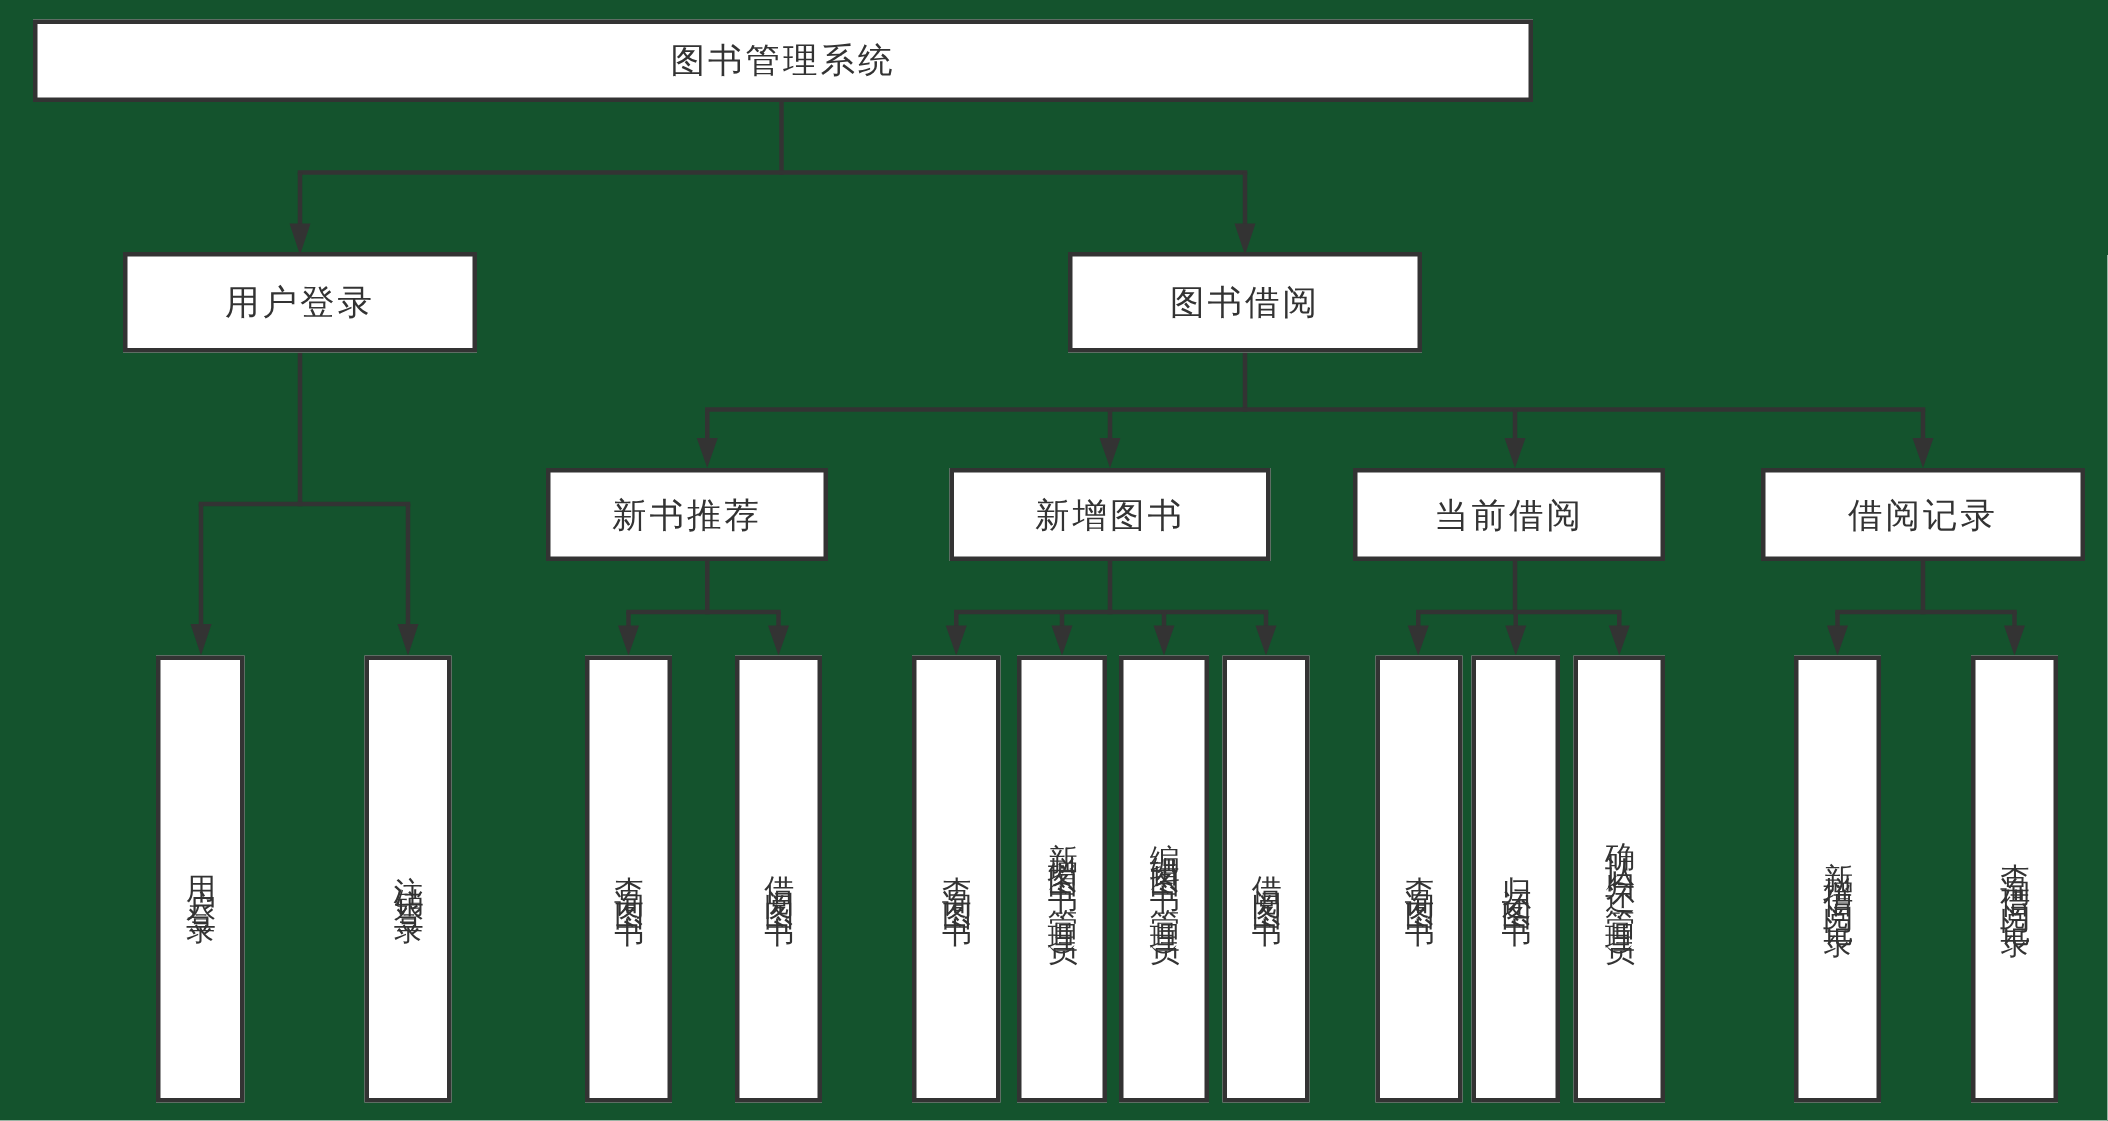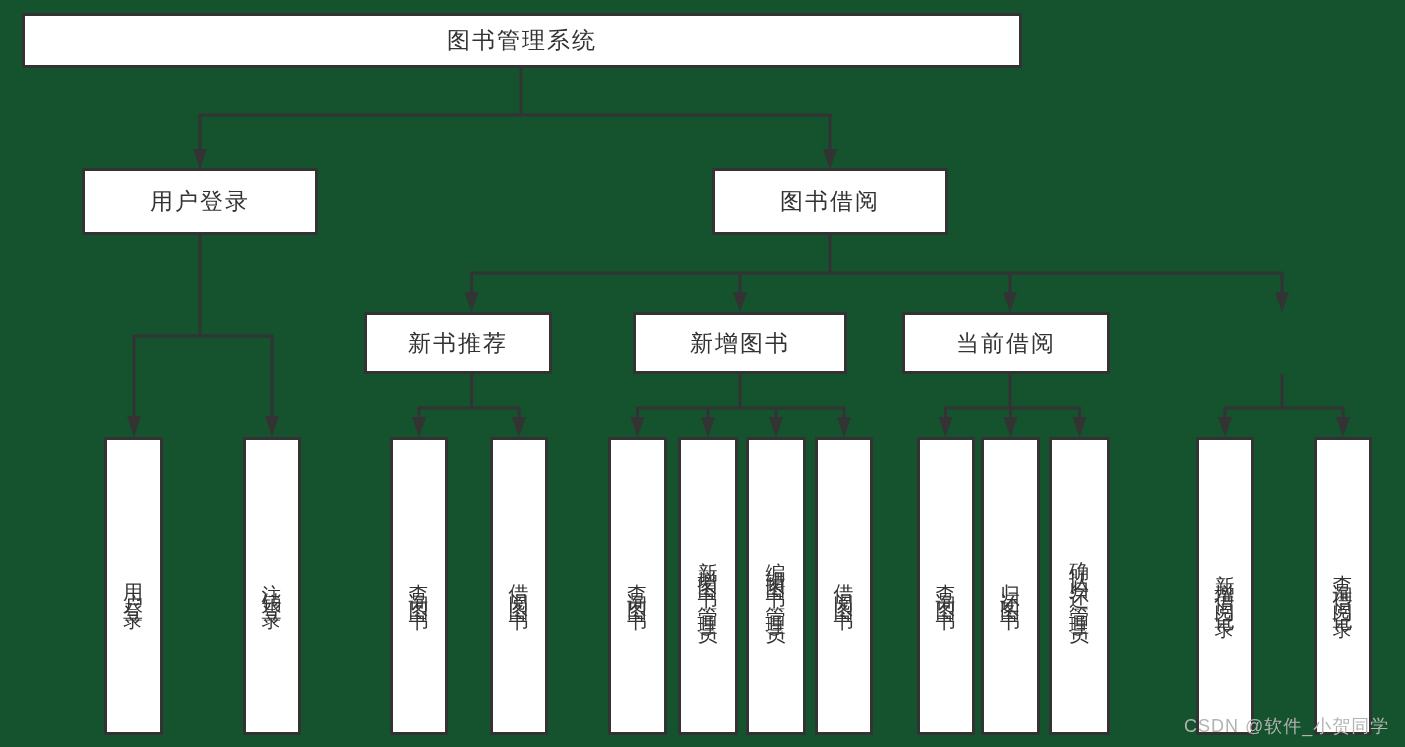--- a/index.html
+++ b/index.html
@@ -95,20 +95,21 @@
   </svg>
 
   <div class="hbox" style="left:22px;top:13px;width:1000px;height:55px;">图书管理系统</div>
 
   <div class="hbox" style="left:82px;top:168px;width:236px;height:67px;">用户登录</div>
   <div class="hbox" style="left:712px;top:168px;width:236px;height:67px;">图书借阅</div>
 
   <div class="hbox" style="left:364px;top:312px;width:188px;height:62px;">新书推荐</div>
   <div class="hbox" style="left:633px;top:312px;width:214px;height:62px;">新增图书</div>
   <div class="hbox" style="left:902px;top:312px;width:208px;height:62px;">当前借阅</div>
+  <div class="hbox" style="left:1174px;top:312px;width:216px;height:62px;">借阅记录</div>
 
   <div class="vbox" style="left:104px;width:59px;">
     <span class="vtext">用户登录</span>
   </div>
   <div class="vbox" style="left:243px;width:58px;">
     <span class="vtext">注销登录</span>
   </div>
 
   <div class="vbox" style="left:390px;width:58px;">
     <span class="vtext">查询图书</span>
@@ -140,15 +141,14 @@
     <span class="vtext">确认归还（管理员）</span>
   </div>
 
   <div class="vbox" style="left:1196px;width:58px;">
     <span class="vtext">新增借阅记录</span>
   </div>
   <div class="vbox" style="left:1314px;width:58px;">
     <span class="vtext">查询借阅记录</span>
   </div>
 
-  <div class="watermark">CSDN @软件_小贺同学</div>
 
 </div>
 
 </body></html>

